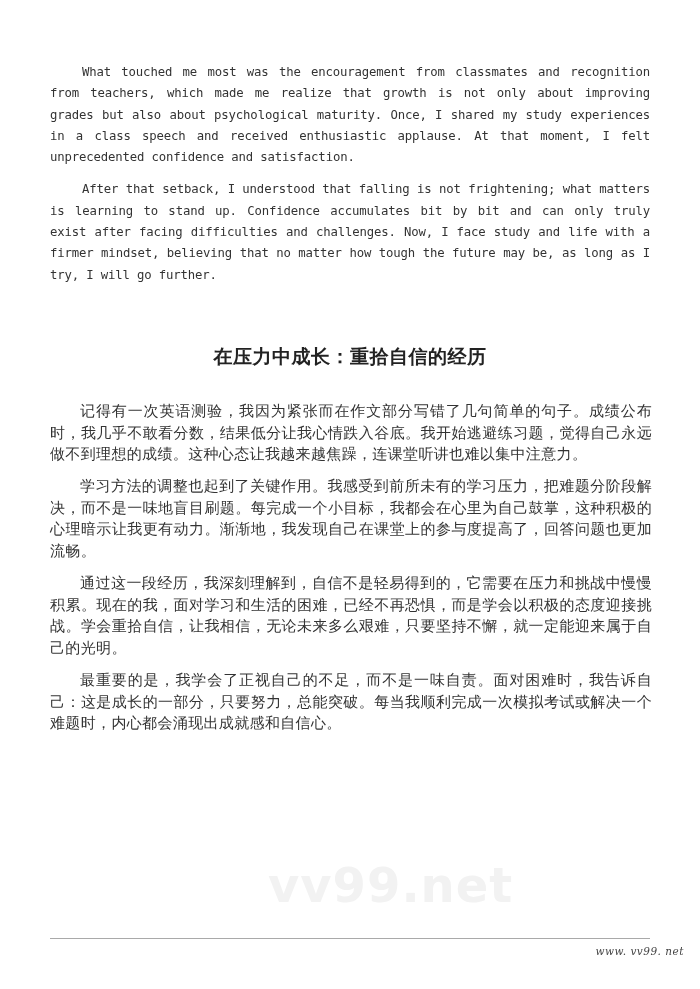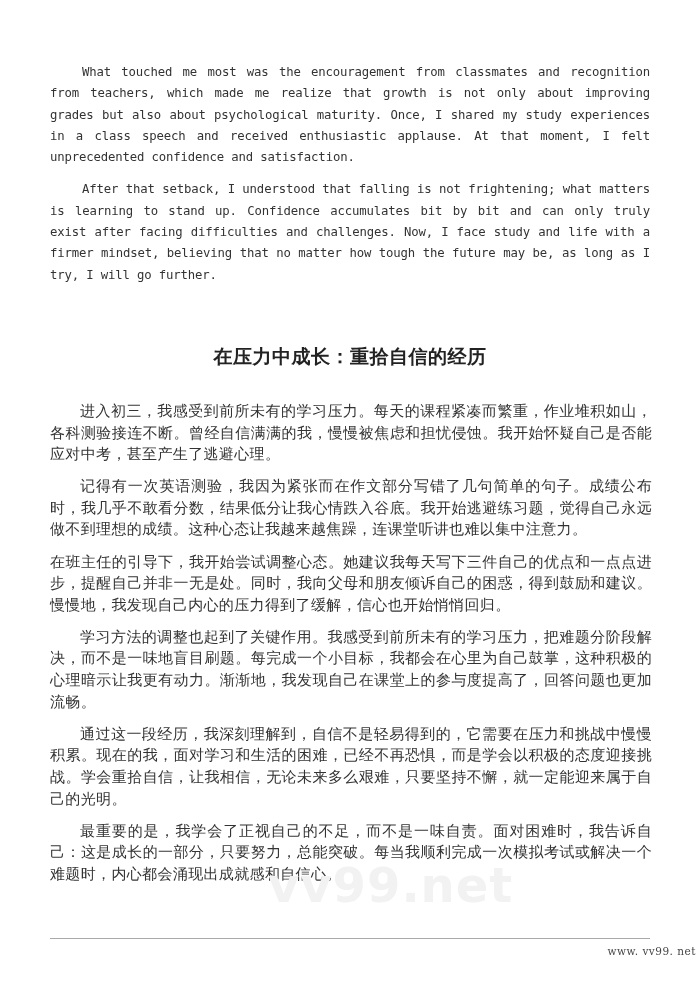--- a/index.html
+++ b/index.html
@@ -83,44 +83,43 @@
     .footer-rule {
       position: absolute;
       left: 50px;
       top: 938px;
       width: 600px;
       height: 0;
       border-top: 1.5px solid #a9a9a9;
     }
     .footer-url {
       position: absolute;
-      right: 52px;
+      right: 64px;
       top: 945px;
       font-family: "DejaVu Serif", "Liberation Serif", serif;
+      font-style: italic;
       font-size: 10.5px;
       color: #444444;
       letter-spacing: 0.5px;
     }
   </style>
 </head>
 <body>
 
 <div class="page">
 
   <div class="en-section">
     <p class="en-para">What touched me most was the encouragement from classmates and recognition from teachers, which made me realize that growth is not only about improving grades but also about psychological maturity. Once, I shared my study experiences in a class speech and received enthusiastic applause. At that moment, I felt unprecedented confidence and satisfaction.</p>
     <p class="en-para">After that setback, I understood that falling is not frightening; what matters is learning to stand up. Confidence accumulates bit by bit and can only truly exist after facing difficulties and challenges. Now, I face study and life with a firmer mindset, believing that no matter how tough the future may be, as long as I try, I will go further.</p>
   </div>
 
   <h2 class="title">在压力中成长：重拾自信的经历</h2>
 
   <div class="cn-section">
-    <p class="cn-para">进入初三，我感受到前所未有的学习压力。每天的课程紧凑而繁重，作业堆积如山，各科测验接连不断。曾经自信满满的我，慢慢被焦虑和担忧侵蚀。我开始怀疑自己是否能应对中考，甚至产生了逃避心理。</p>
     <p class="cn-para">记得有一次英语测验，我因为紧张而在作文部分写错了几句简单的句子。成绩公布时，我几乎不敢看分数，结果低分让我心情跌入谷底。我开始逃避练习题，觉得自己永远做不到理想的成绩。这种心态让我越来越焦躁，连课堂听讲也难以集中注意力。</p>
-    <p class="cn-para no-indent">在班主任的引导下，我开始尝试调整心态。她建议我每天写下三件自己的优点和一点点进步，提醒自己并非一无是处。同时，我向父母和朋友倾诉自己的困惑，得到鼓励和建议。慢慢地，我发现自己内心的压力得到了缓解，信心也开始悄悄回归。</p>
     <p class="cn-para">学习方法的调整也起到了关键作用。我感受到前所未有的学习压力，把难题分阶段解决，而不是一味地盲目刷题。每完成一个小目标，我都会在心里为自己鼓掌，这种积极的心理暗示让我更有动力。渐渐地，我发现自己在课堂上的参与度提高了，回答问题也更加流畅。</p>
     <p class="cn-para">通过这一段经历，我深刻理解到，自信不是轻易得到的，它需要在压力和挑战中慢慢积累。现在的我，面对学习和生活的困难，已经不再恐惧，而是学会以积极的态度迎接挑战。学会重拾自信，让我相信，无论未来多么艰难，只要坚持不懈，就一定能迎来属于自己的光明。</p>
     <p class="cn-para">最重要的是，我学会了正视自己的不足，而不是一味自责。面对困难时，我告诉自己：这是成长的一部分，只要努力，总能突破。每当我顺利完成一次模拟考试或解决一个难题时，内心都会涌现出成就感和自信心。</p>
   </div>
 
   <div class="watermark">vv99.net</div>
 
   <div class="footer-rule"></div>
   <div class="footer-url">www. vv99. net</div>
 

